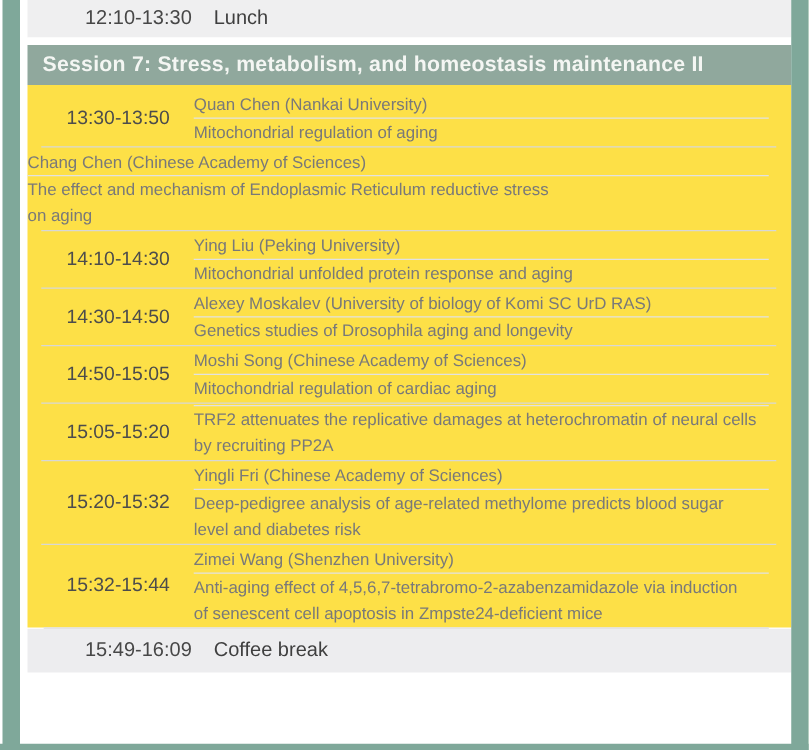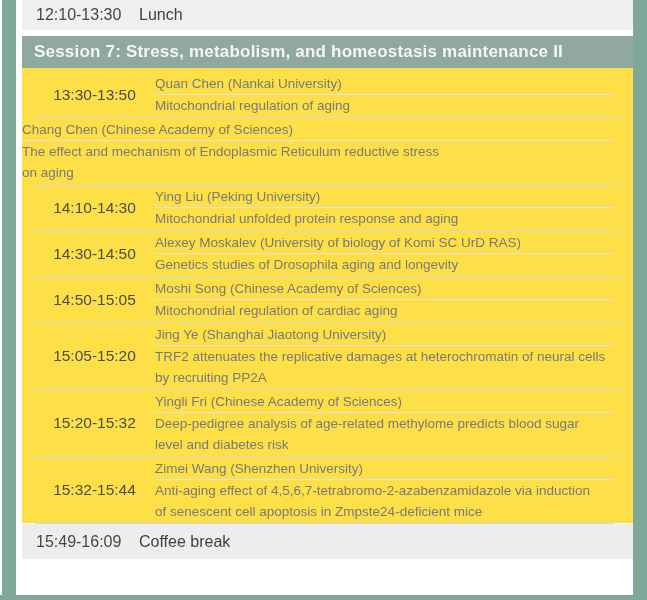--- a/index.html
+++ b/index.html
@@ -20,21 +20,21 @@
   .content { position: absolute; left: 22px; top: 0; width: 611px; }
 
   
   .plain-row {
     display: flex; align-items: center;
     background: #efeff0;
     height: 30px;
     color: #474747;
     font-size: 16px;
   }
-  .plain-row .pr-time { margin-left: 14px; width: 103px; }
+  .plain-row .pr-time { margin-left: 46px; width: 103px; }
   .plain-row .pr-label { color: #3f3f3f; }
   .gap6 { height: 6px; background: #ffffff; }
 
   
   .session-header {
     height: 32px; line-height: 32px;
     background: #90a89d;
     color: #f4f6f3;
     font-size: 17px; font-weight: bold;
     padding-left: 12px;
@@ -127,21 +127,20 @@
         <div class="speaker">Moshi Song (Chinese Academy of Sciences)</div>
         <div class="desc-sep"></div>
         <div class="talk-title">Mitochondrial regulation of cardiac aging</div>
       </div>
     </div>
     <div class="row-sep"></div>
 
     <div class="srow">
       <div class="time">15:05-15:20</div>
       <div class="desc">
-        <div class="speaker">Jing Ye (Shanghai Jiaotong University)</div>
         <div class="desc-sep"></div>
         <div class="talk-title">TRF2 attenuates the replicative damages at heterochromatin of neural cells
 by recruiting PP2A</div>
       </div>
     </div>
     <div class="row-sep"></div>
 
     <div class="srow">
       <div class="time">15:20-15:32</div>
       <div class="desc">

